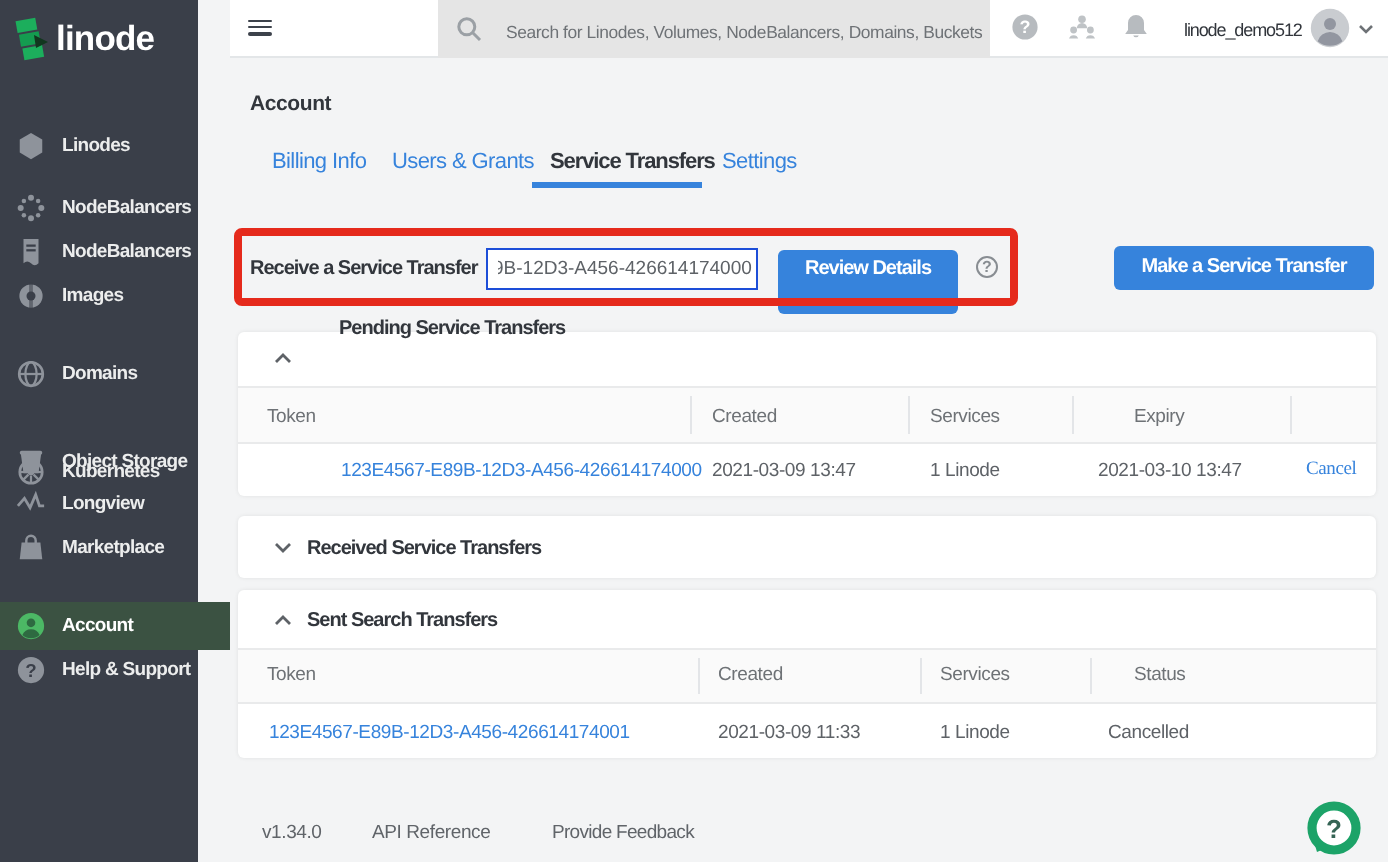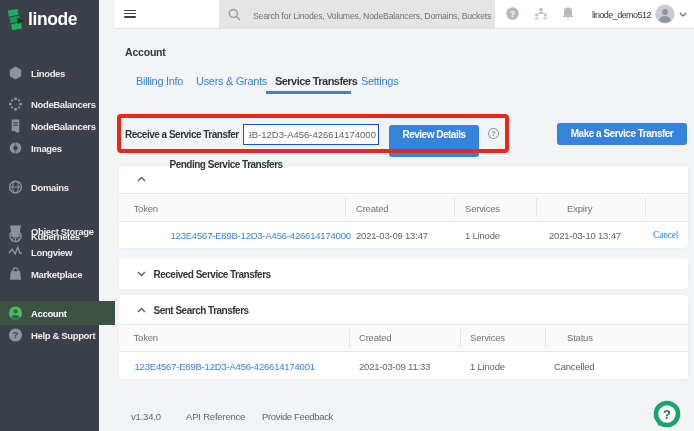--- a/index.html
+++ b/index.html
@@ -272,20 +272,20 @@
   <div class="vline" style="left:426px;"></div>
   <div class="th" style="left:448px;top:6.5px;">Status</div>
 </div>
 <div class="td link" style="left:134.5px;top:360.5px;">123E4567-E89B-12D3-A456-426614174001</div>
 <div class="td" style="left:359px;top:360.5px;">2021-03-09 11:33</div>
 <div class="td" style="left:470px;top:360.5px;">1 Linode</div>
 <div class="td" style="left:554px;top:360.5px;">Cancelled</div>
 
 <div class="flink" style="left:131px;">v1.34.0</div>
 <div class="flink" style="left:186px;">API Reference</div>
-<div class="flink" style="left:246px;letter-spacing:-0.35px;padding-left:16px;">Provide Feedback</div>
+<div class="flink" style="left:260px;letter-spacing:-0.35px;padding-left:16px;">Provide Feedback</div>
 
 <svg id="helpbubble" viewBox="0 0 28 28">
   <circle cx="14" cy="14" r="13" fill="#fff"></circle>
   <circle cx="14" cy="14" r="11" fill="none" stroke="#1ca368" stroke-width="4.6"></circle>
   <polygon points="4,21 9,24.5 5.5,26" fill="#1ca368"></polygon>
   <text x="14" y="19" font-size="13" font-weight="bold" fill="#356455" text-anchor="middle" font-family="Liberation Sans">?</text>
 </svg>
 
 </body></html>

